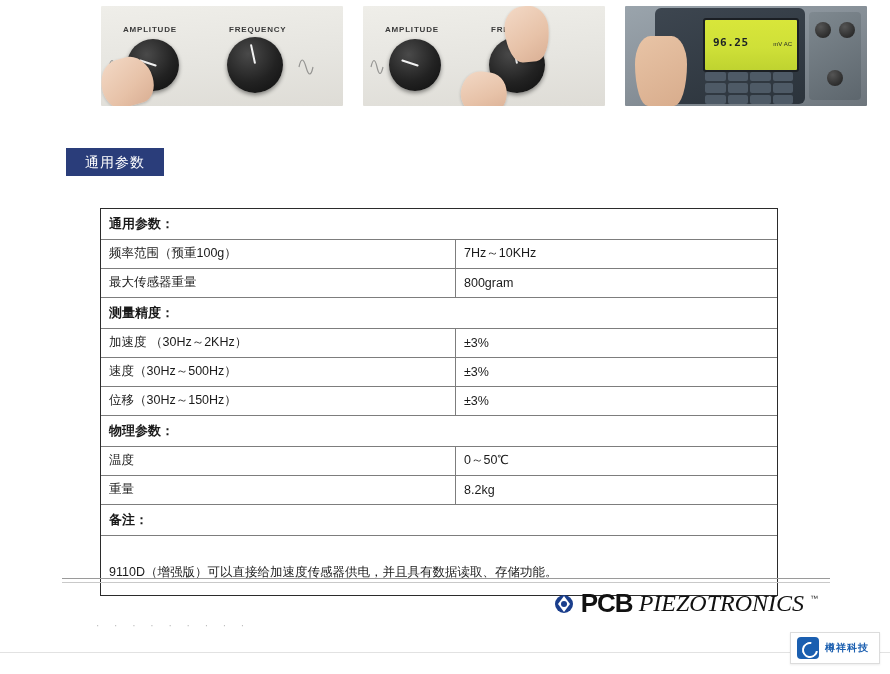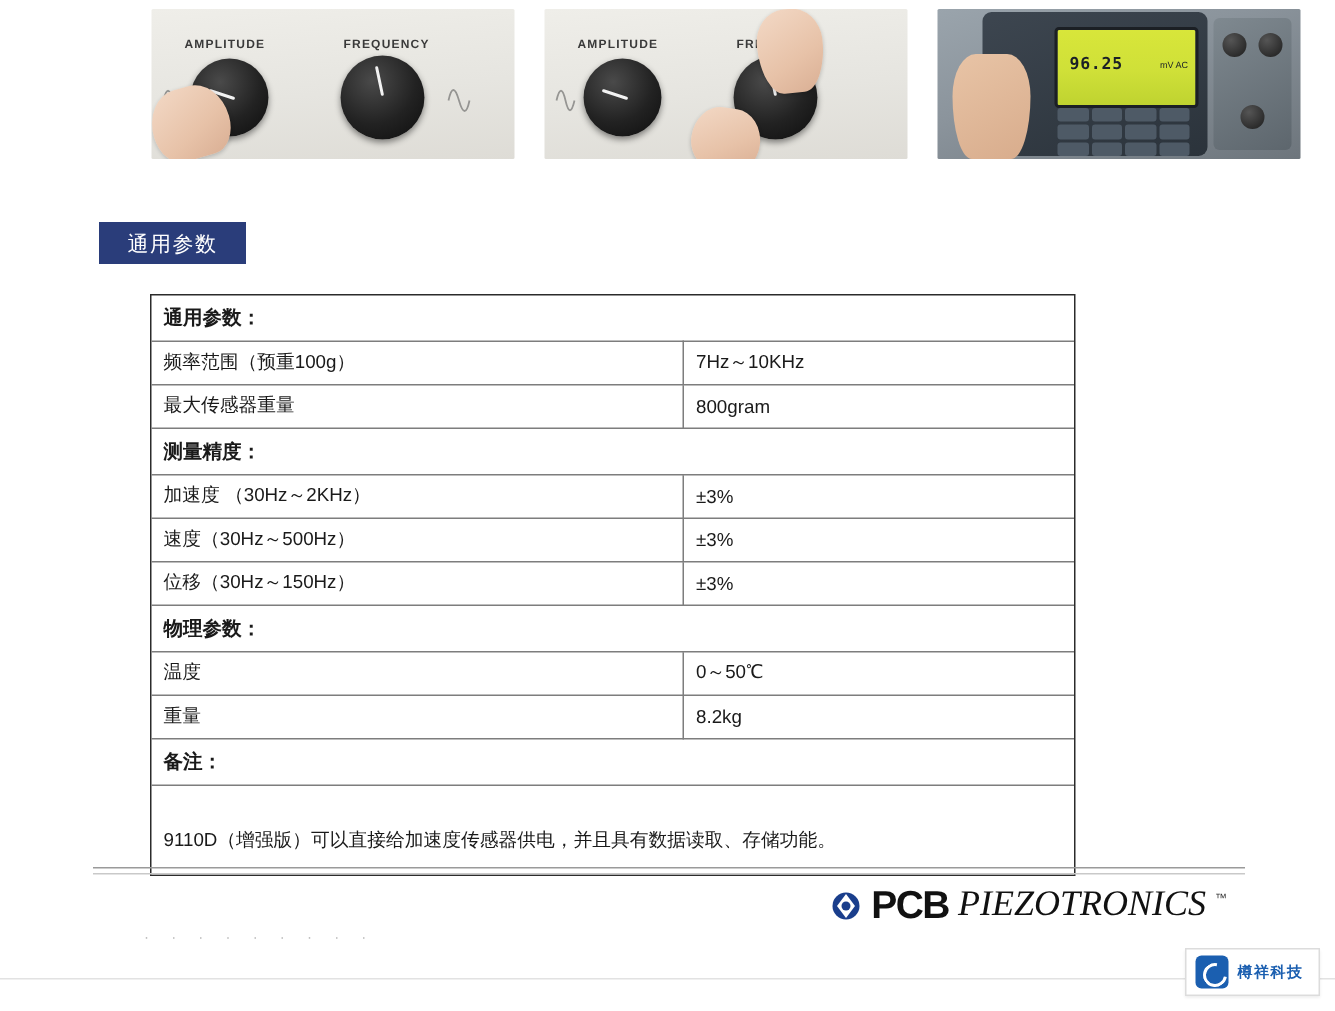--- a/index.html
+++ b/index.html
@@ -169,22 +169,22 @@
     line-height: 28px;
     text-align: center;
     letter-spacing: 1px;
     font-family: "Liberation Sans", sans-serif;
   }
 
   
   .spec-table-wrap {
     position: absolute;
     left: 100px;
-    top: 196px;
-    width: 617px;
+    top: 208px;
+    width: 678px;
     border: 1px solid #2b2b2b;
     background: #ffffff;
     box-sizing: border-box;
   }
   table.spec {
     width: 100%;
     border-collapse: collapse;
     font-size: 12.5px;
     font-family: "Liberation Sans", sans-serif;
   }

